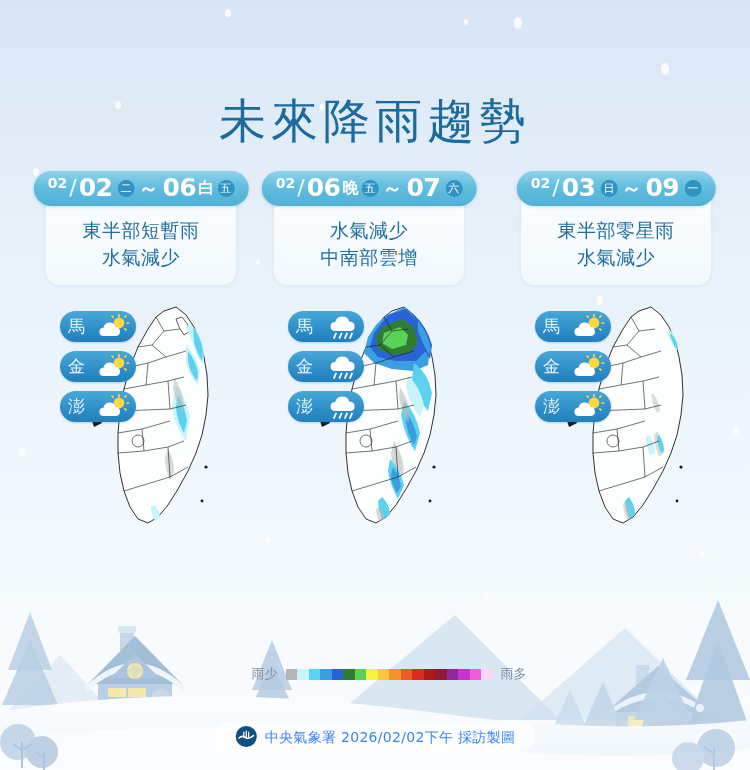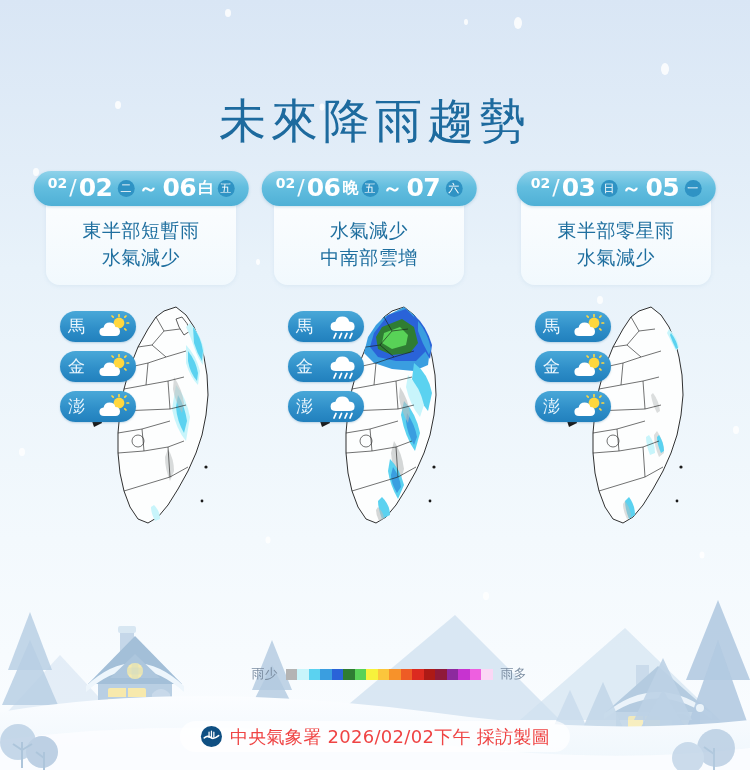--- a/index.html
+++ b/index.html
@@ -172,22 +172,22 @@
     height: 31px;
     border-radius: 16px;
     background: rgba(255,255,255,0.72);
     display: flex;
     align-items: center;
     gap: 7px;
     padding: 0 20px;
   }
   .footer-logo { width: 23px; height: 23px; flex: 0 0 auto; }
   .footer-text {
-    color: #ef4444;
-    font-size: 18px;
+    color: #3b82f6;
+    font-size: 14px;
     line-height: 18px;
     letter-spacing: 0.3px;
     white-space: nowrap;
     font-family: "DejaVu Sans", "Liberation Sans", sans-serif;
   }
 </style>
 </head>
 <body>
 
 <div id="stage">
@@ -505,21 +505,21 @@
 
   <div class="panel p3">
     <div class="card">
       <div class="date-badge">
         <span class="d-mon">02</span>
         <span class="d-slash">/</span>
         <span class="d-num">03</span>
         <span class="d-sub"></span>
         <span class="d-wd">日</span>
         <span class="d-tilde">～</span>
-        <span class="d-num">05</span>
+        <span class="d-num">09</span>
         <span class="d-sub"></span>
         <span class="d-wd">一</span>
       </div>
       <div class="desc">
         <div>東半部零星雨</div>
         <div>水氣減少</div>
       </div>
     </div>
 
     <div class="chips">

